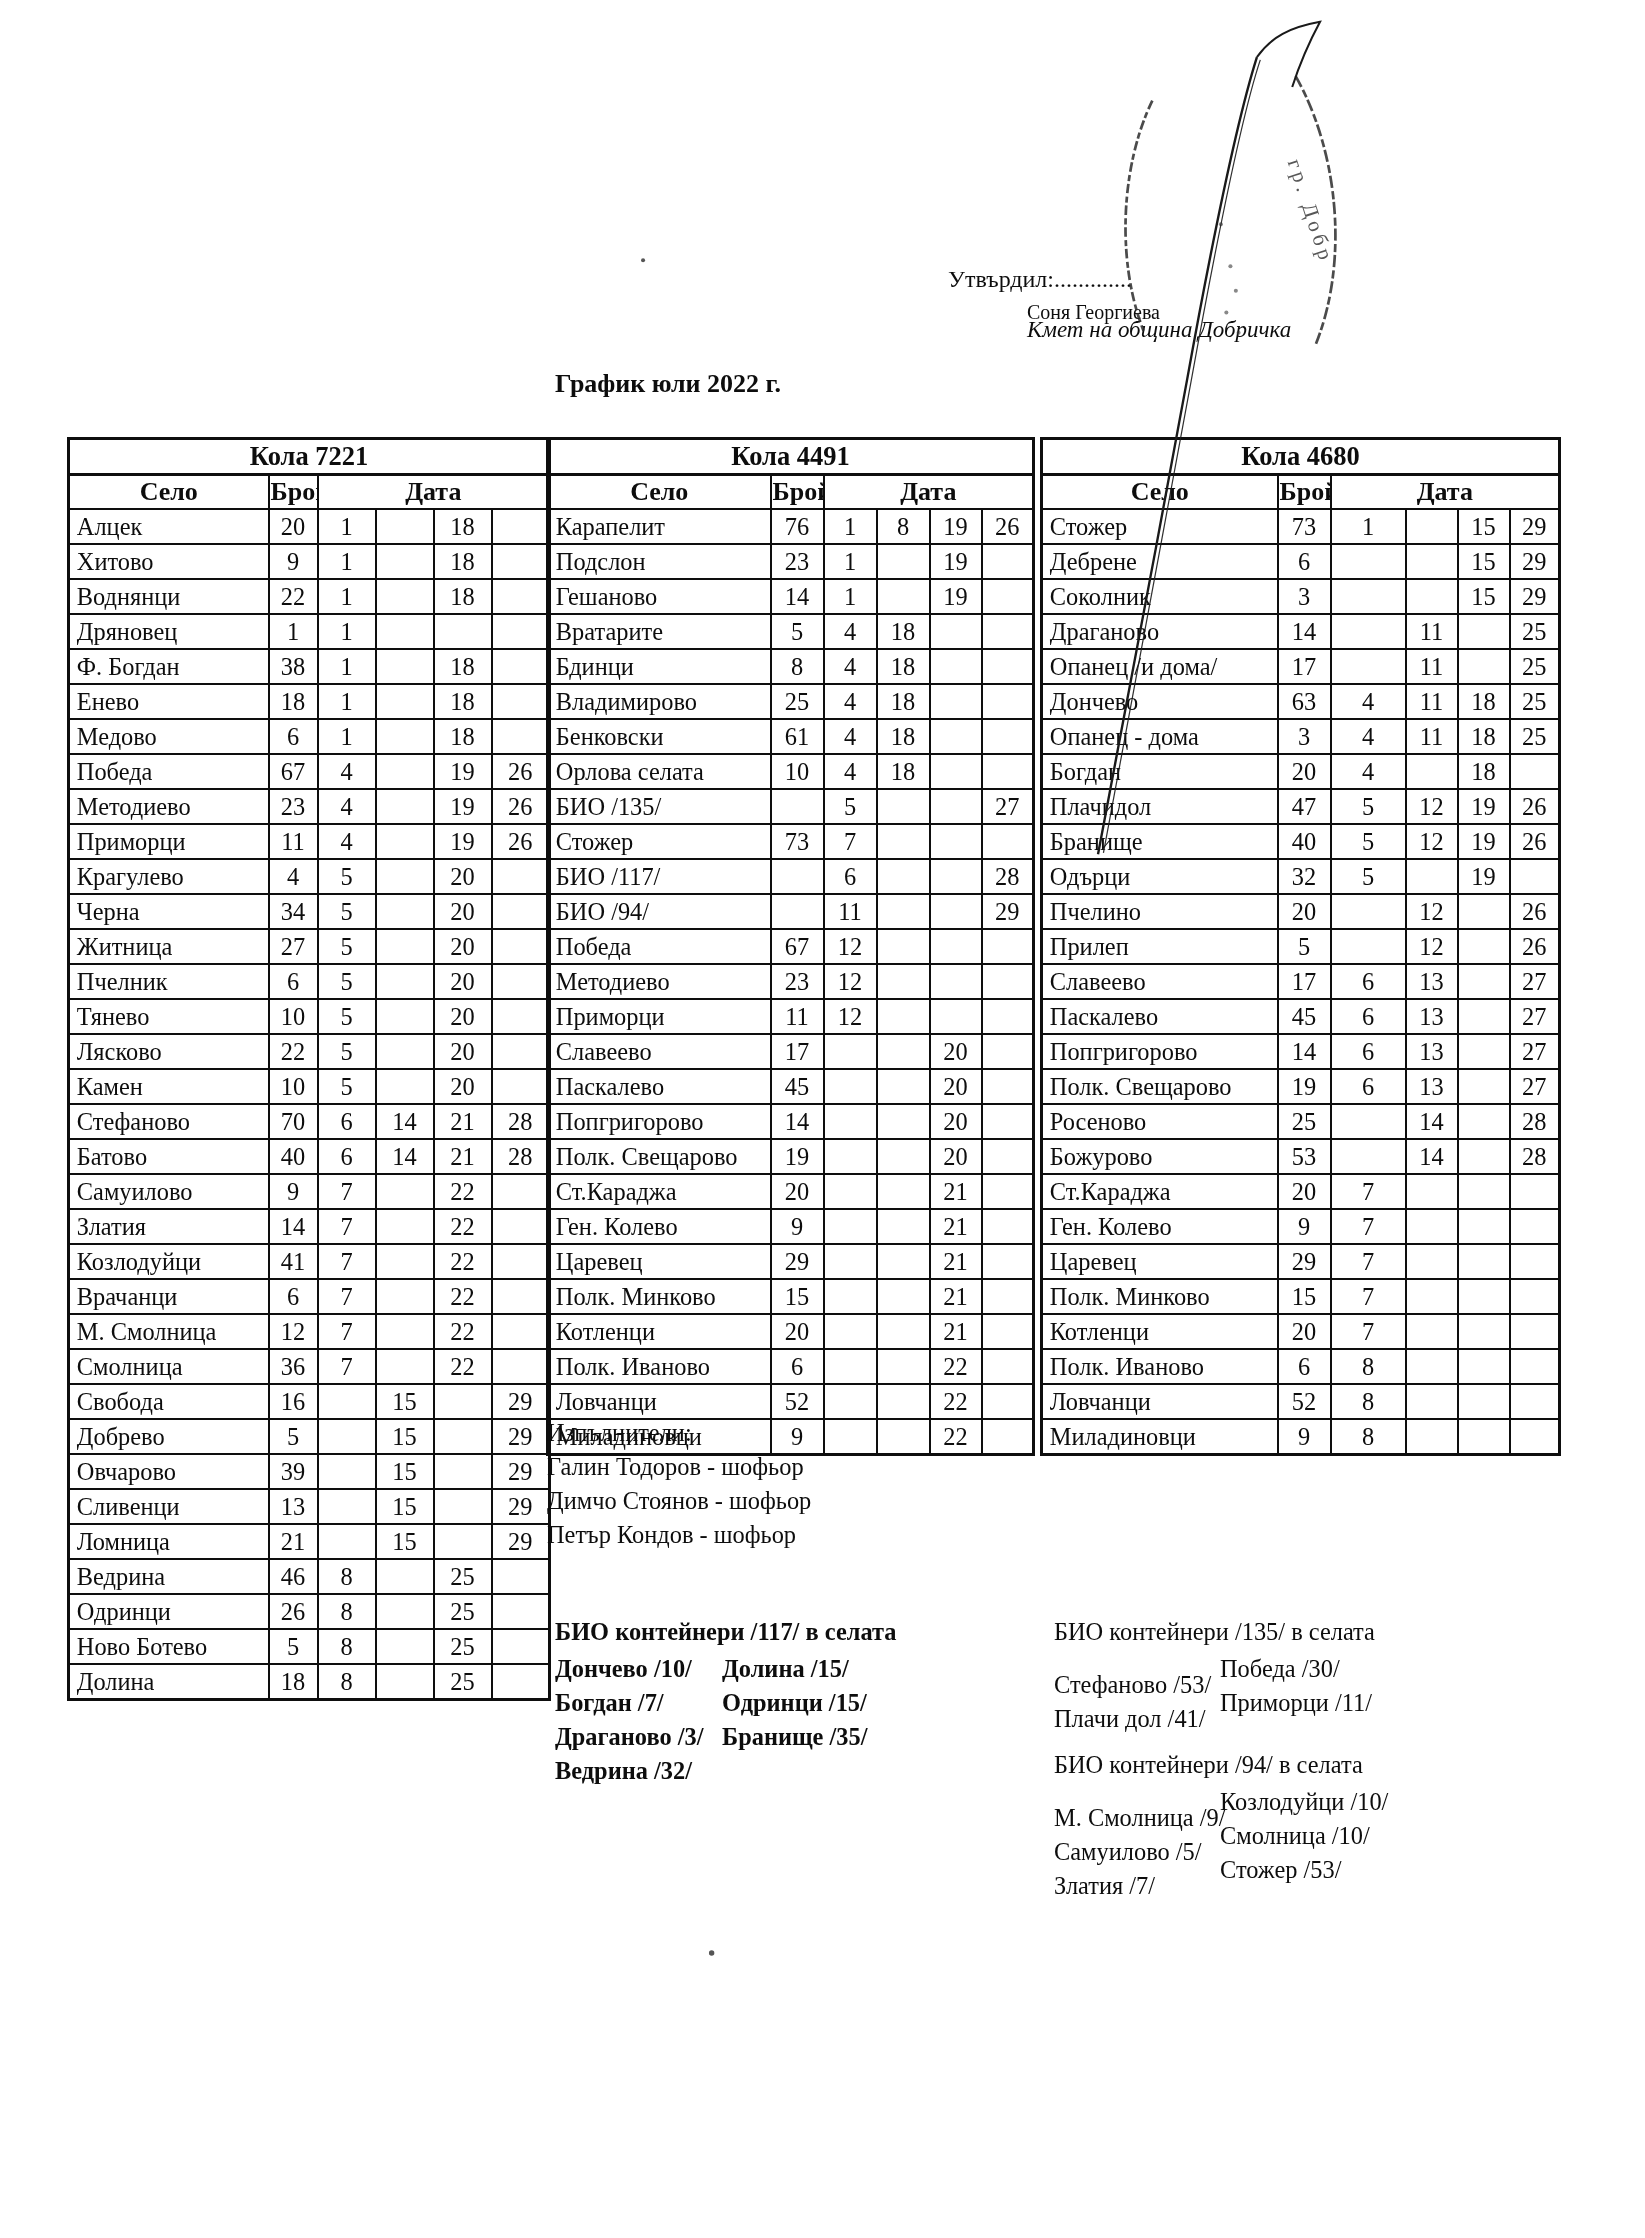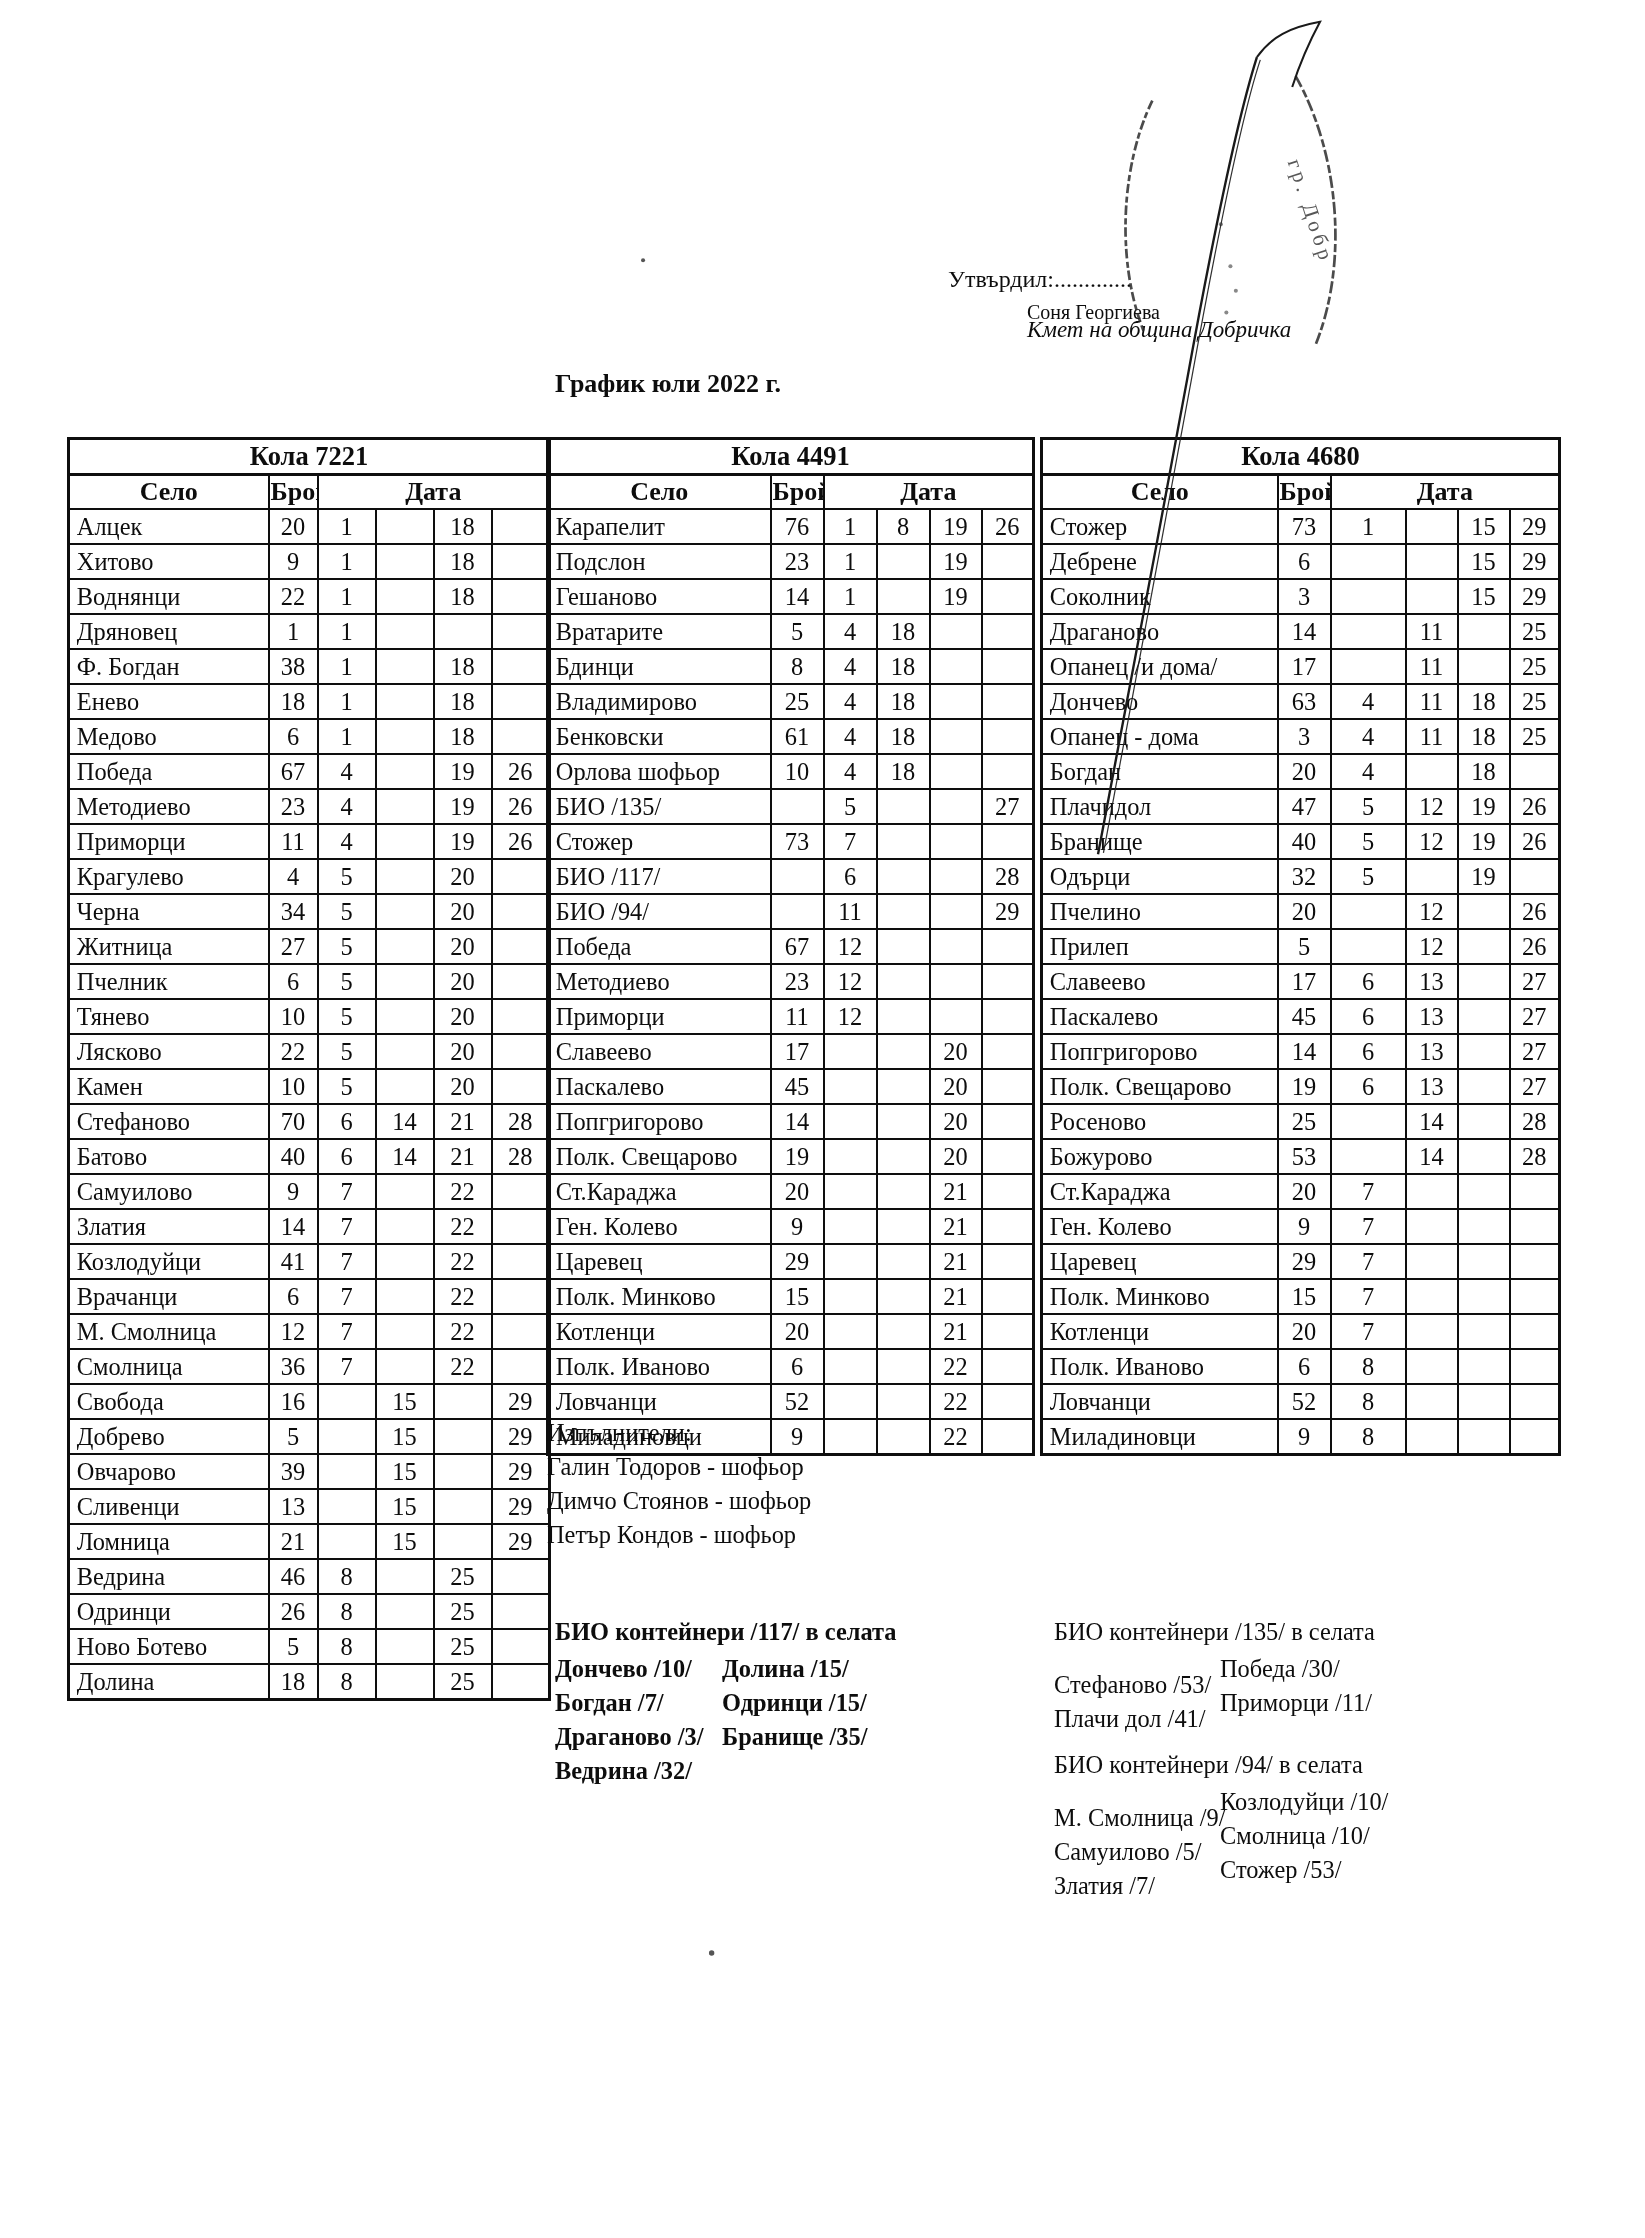--- a/index.html
+++ b/index.html
@@ -433,21 +433,21 @@
         </tr>
         <tr>
           <td class="v">Бенковски</td>
           <td class="n">61</td>
           <td class="n">4</td>
           <td class="n">18</td>
           <td class="n"></td>
           <td class="n"></td>
         </tr>
         <tr>
-          <td class="v">Орлова шофьор</td>
+          <td class="v">Орлова селата</td>
           <td class="n">10</td>
           <td class="n">4</td>
           <td class="n">18</td>
           <td class="n"></td>
           <td class="n"></td>
         </tr>
         <tr>
           <td class="v">БИО /135/</td>
           <td class="n"></td>
           <td class="n">5</td>

